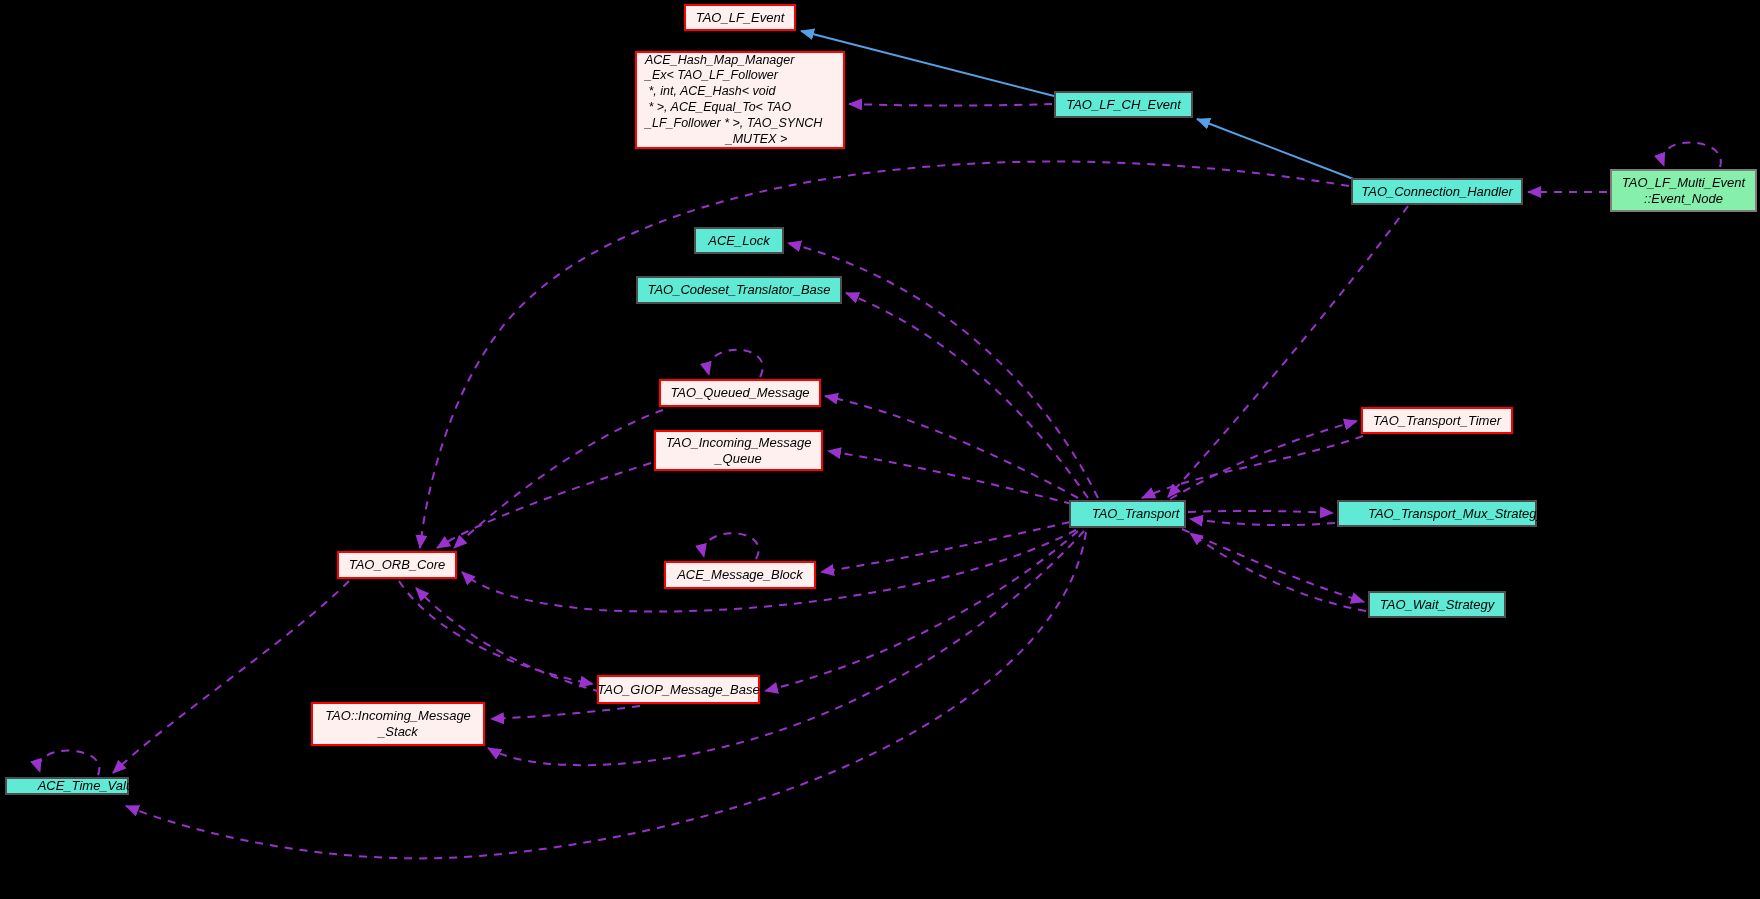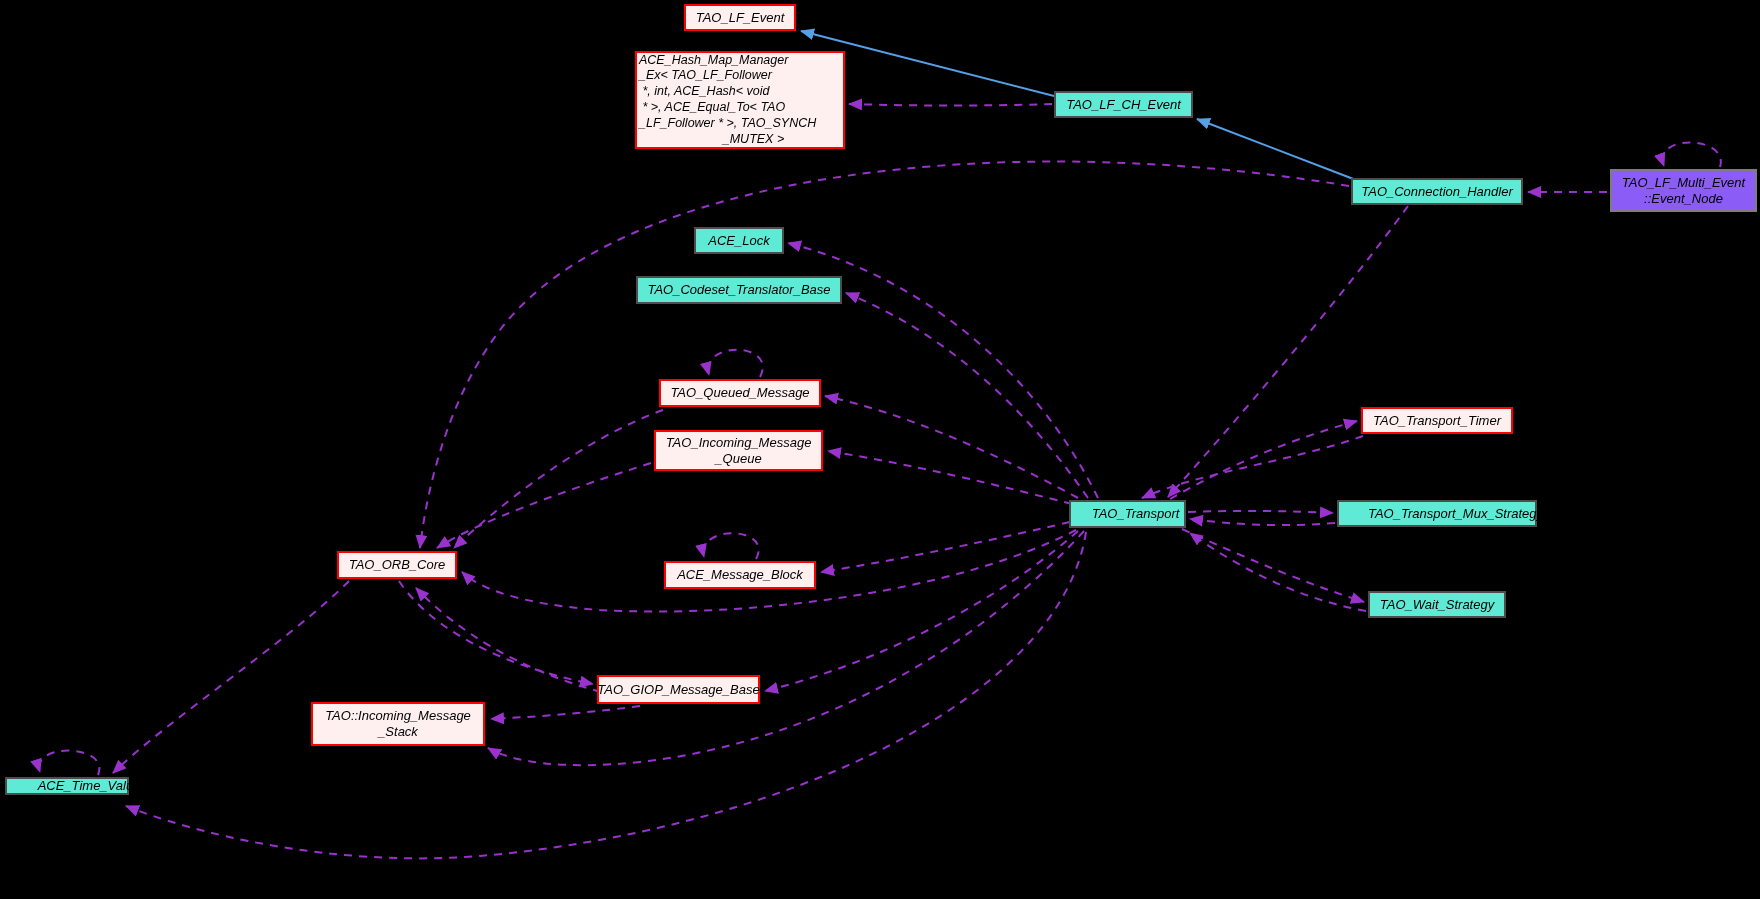--- a/index.html
+++ b/index.html
@@ -10,22 +10,22 @@
   #edges{position:absolute;left:0;top:0;width:1760px;height:899px;}
   .edge-uses{stroke:#9a32cd;stroke-width:2;fill:none;stroke-dasharray:8,7;}
   .edge-inherits{stroke:#55a0e6;stroke-width:2;fill:none;}
   .node{
     position:absolute;box-sizing:border-box;display:flex;flex-direction:column;
     justify-content:center;align-items:center;color:#000;font-size:13px;
     line-height:16px;white-space:pre;z-index:2;cursor:pointer;
   }
   .node-red{background:#fff0f0;border:2px solid #ff0000;}
   .node-plain{background:#5eead4;border:2px solid #4d4d4d;}
-  .node-focus{background:#8b5cf6;border:2px solid #7d7d7d;}
-  .node.align-left{align-items:flex-start;padding-left:2px;padding-right:7px;}
+  .node-focus{background:#86efac;border:2px solid #7d7d7d;}
+  .node.align-left{align-items:flex-start;padding-left:8px;padding-right:7px;}
   .node.align-left .nline{text-align:left;}
   .node.align-left .nline.center-last{align-self:center;margin-left:32px;}
   .nline{pointer-events:none;}
 </style>
 </head>
 <body>
 
 <div id="canvas">
   <svg id="edges" viewBox="0 0 1760 899" xmlns="http://www.w3.org/2000/svg">
     <defs>

